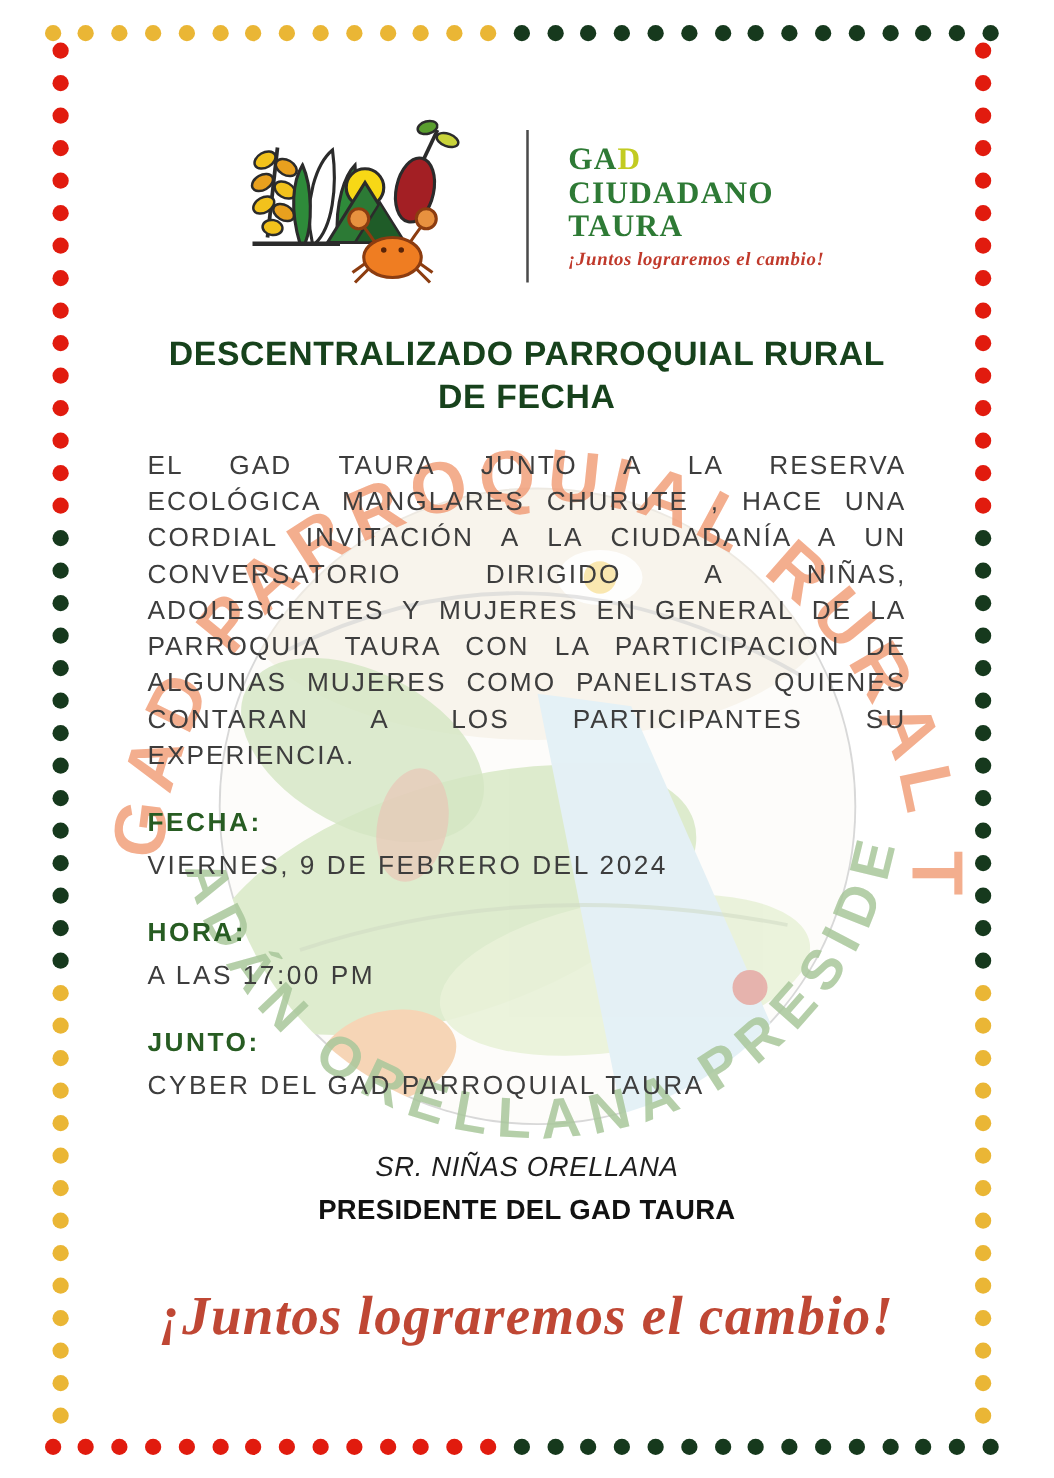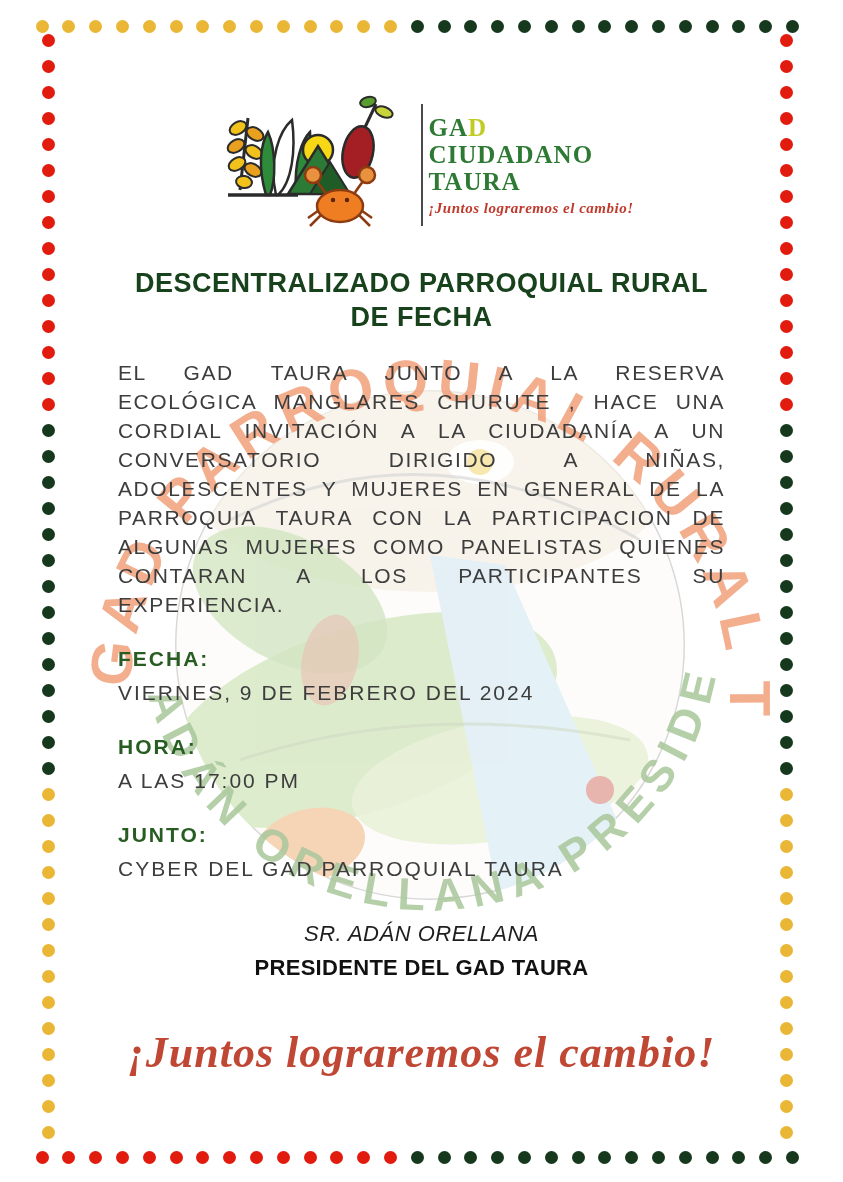--- a/index.html
+++ b/index.html
@@ -21,21 +21,21 @@
   }
   
   .dots{position:absolute;inset:0;z-index:3;pointer-events:none;}
   .dot{position:absolute;width:13px;height:13px;border-radius:50%;}
   
   .watermark{position:absolute;inset:0;z-index:1;pointer-events:none;}
   
   .content{position:relative;z-index:2;}
   .logo-block{
     margin-top:90px;
-    display:flex;justify-content:center;align-items:center;gap:6px;
+    display:flex;justify-content:center;align-items:center;gap:32px;
   }
   .logo-art{width:205px;height:150px;flex:0 0 auto;}
   .logo-divider{width:2px;height:122px;background:#4a4a4a;}
   .logo-textcol{display:flex;flex-direction:column;}
   .brand-line{
     font-family:"Liberation Serif",serif;
     font-weight:bold;font-size:25px;line-height:27px;
     color:var(--logo-green);letter-spacing:1px;
   }
   .logo-tagline{
@@ -344,20 +344,20 @@
         <div class="detail-label">HORA:</div>
         <div class="detail-value">A LAS 17:00 PM</div>
       </div>
       <div class="detail">
         <div class="detail-label">JUNTO:</div>
         <div class="detail-value">CYBER DEL GAD PARROQUIAL TAURA</div>
       </div>
     </div>
 
     <div class="signature">
-      <div class="sig-name">SR. ADÁN ORELLANA</div>
+      <div class="sig-name">SR. NIÑAS ORELLANA</div>
       <div class="sig-role">PRESIDENTE  DEL GAD TAURA</div>
     </div>
 
     <div class="slogan">¡Juntos lograremos el cambio!</div>
 
   </div>
 </div>
 
 </body></html>

